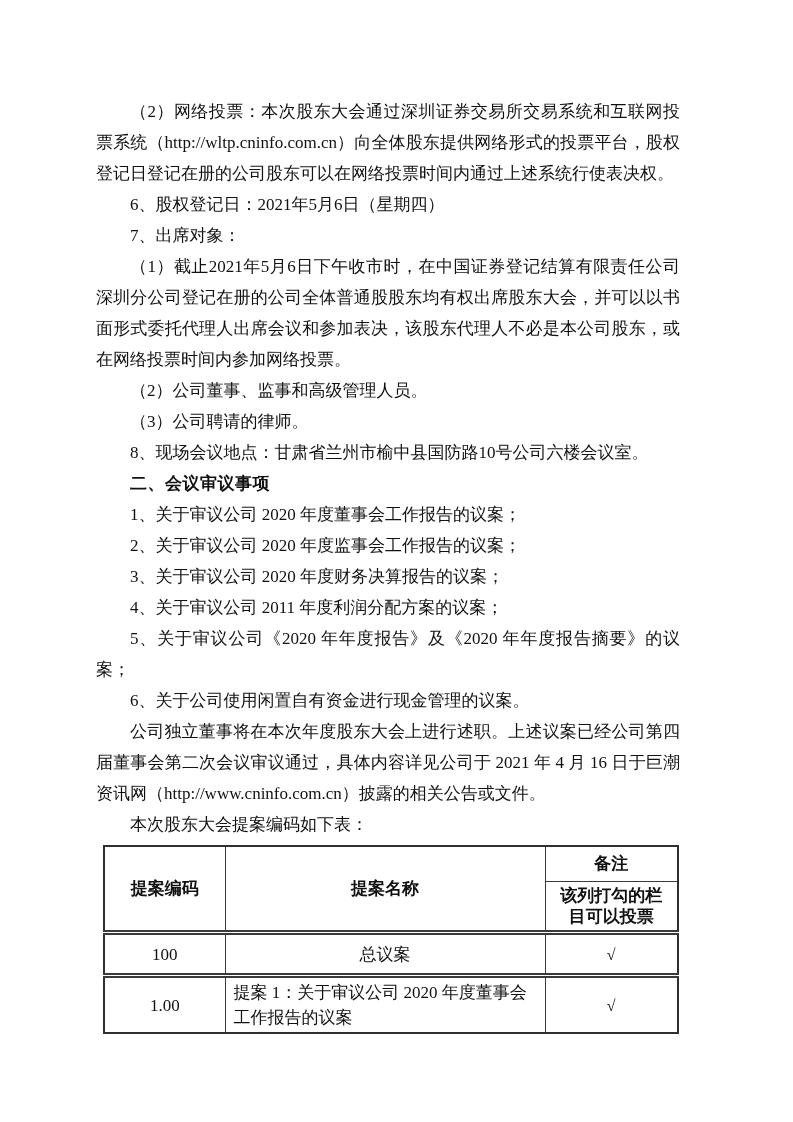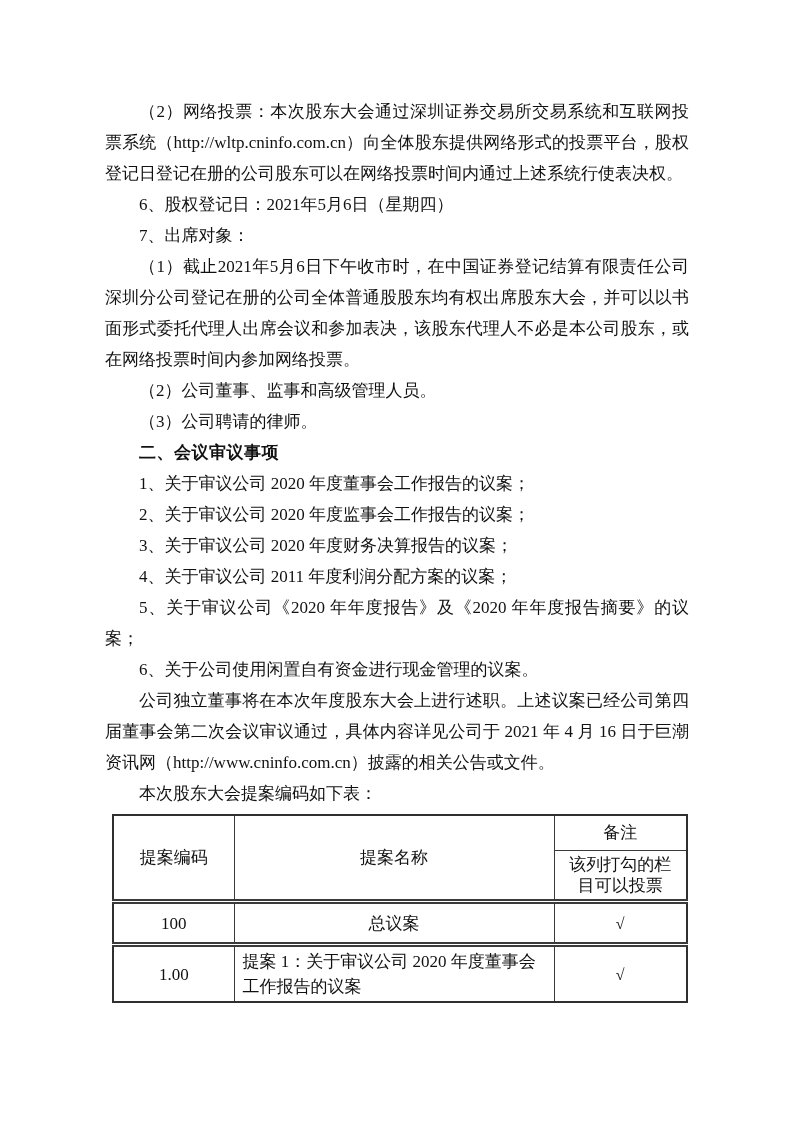--- a/index.html
+++ b/index.html
@@ -10,21 +10,21 @@
   body {
     width: 793px;
     height: 1122px;
     position: relative;
     overflow: hidden;
     color: #111111;
   }
   .page {
     position: absolute;
     top: 96px;
-    left: 105px;
+    left: 96px;
     width: 584px;
     font-family: "Liberation Serif", "DejaVu Serif", serif;
     font-size: 17px;
     line-height: 31px;
     text-align: justify;
   }
   .para {
     margin: 0;
     text-indent: 2em;
   }
@@ -50,21 +50,21 @@
     border: 1px solid #3a3a3a;
     padding: 2px 8px;
     vertical-align: middle;
     font-weight: normal;
   }
   table.proposal-table {
     border: 2px solid #2f2f2f;
   }
   table.proposal-table th {
     font-family: "Liberation Sans", "DejaVu Sans", sans-serif;
-    font-weight: normal;
+    font-weight: bold;
     font-size: 17px;
     margin-top: 16px;
   }
   th.remark-top { height: 30px; line-height: 28px; }
   th.remark-sub { height: 44px; line-height: 21px; font-size: 16px; border-radius: 9px; }
   tr.data-row td { border-top: 5px double #3a3a3a; }
   tr.row-total td { height: 34px; }
   tr.row-p1 td { height: 50px; }
   td.name-left {
     text-align: left;
@@ -77,20 +77,21 @@
 </head>
 <body>
 
 <div class="page">
   <p class="para">（2）网络投票：本次股东大会通过深圳证券交易所交易系统和互联网投票系统（http://wltp.cninfo.com.cn）向全体股东提供网络形式的投票平台，股权登记日登记在册的公司股东可以在网络投票时间内通过上述系统行使表决权。</p>
   <p class="para">6、股权登记日：2021年5月6日（星期四）</p>
   <p class="para">7、出席对象：</p>
   <p class="para">（1）截止2021年5月6日下午收市时，在中国证券登记结算有限责任公司深圳分公司登记在册的公司全体普通股股东均有权出席股东大会，并可以以书面形式委托代理人出席会议和参加表决，该股东代理人不必是本公司股东，或在网络投票时间内参加网络投票。</p>
   <p class="para">（2）公司董事、监事和高级管理人员。</p>
   <p class="para">（3）公司聘请的律师。</p>
+  <p class="para">8、现场会议地点：甘肃省兰州市榆中县国防路10号公司六楼会议室。</p>
   <p class="heading">二、会议审议事项</p>
   <p class="para">1、关于审议公司 2020 年度董事会工作报告的议案；</p>
   <p class="para">2、关于审议公司 2020 年度监事会工作报告的议案；</p>
   <p class="para">3、关于审议公司 2020 年度财务决算报告的议案；</p>
   <p class="para">4、关于审议公司 2011 年度利润分配方案的议案；</p>
   <p class="para">5、关于审议公司《2020 年年度报告》及《2020 年年度报告摘要》的议案；</p>
   <p class="para">6、关于公司使用闲置自有资金进行现金管理的议案。</p>
   <p class="para">公司独立董事将在本次年度股东大会上进行述职。上述议案已经公司第四届董事会第二次会议审议通过，具体内容详见公司于 2021 年 4 月 16 日于巨潮资讯网（http://www.cninfo.com.cn）披露的相关公告或文件。</p>
   <p class="para">本次股东大会提案编码如下表：</p>
 

